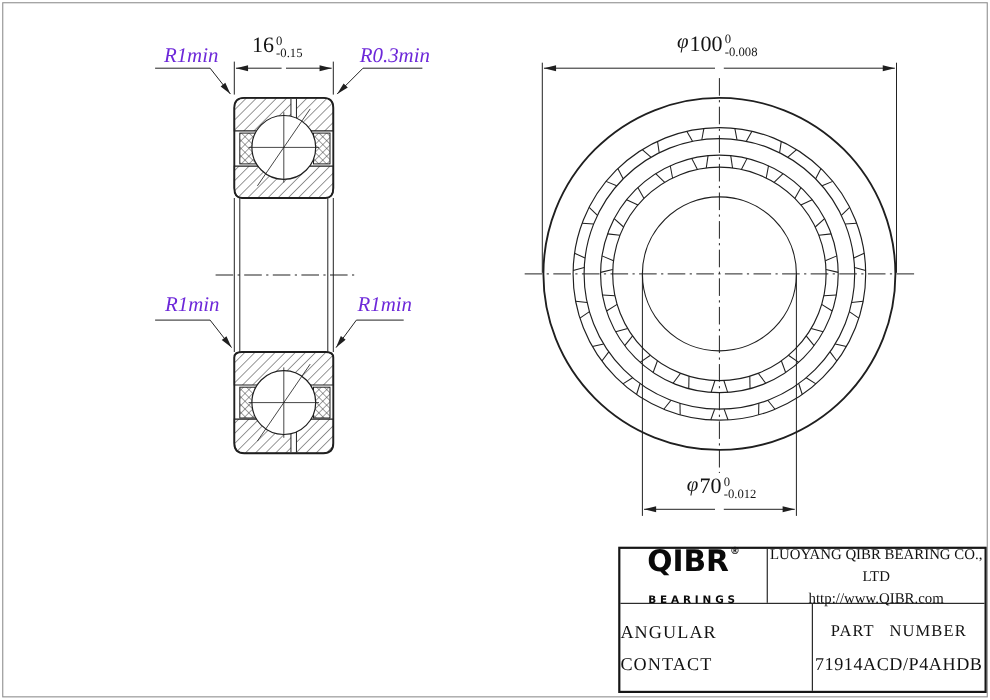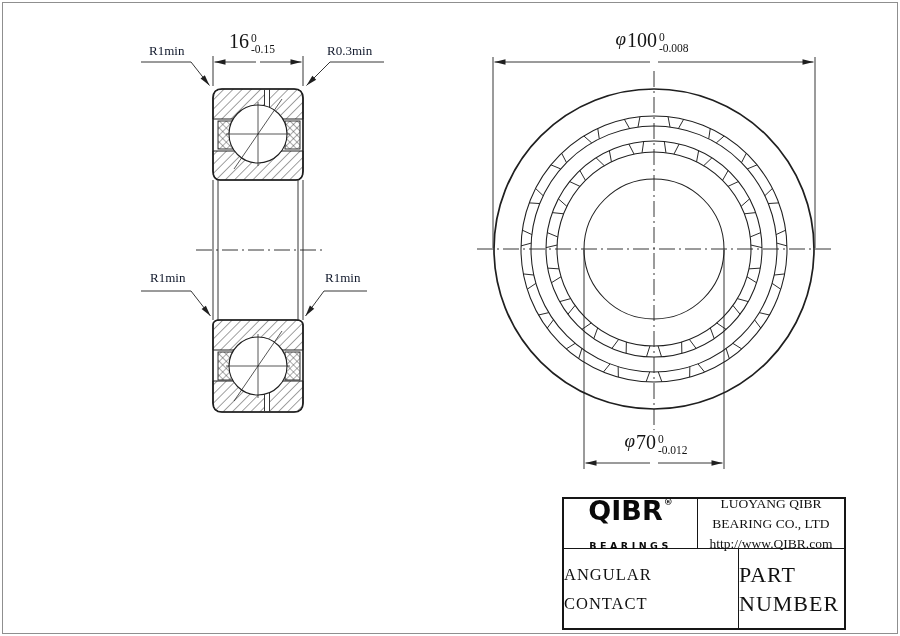--- a/index.html
+++ b/index.html
@@ -3,48 +3,48 @@
 <meta charset="utf-8">
 <style>
   html,body{margin:0;padding:0;background:#ffffff;}
   #page{position:relative;width:900px;height:636px;background:#ffffff;overflow:hidden;
         font-family:"Liberation Serif","DejaVu Serif",serif;color:#111;}
   #page-border{position:absolute;left:2px;top:2px;right:2px;bottom:2px;
         border:1.5px solid #8f8f8f;pointer-events:none;}
   svg{position:absolute;left:0;top:0;}
 
   
-  .anno{position:absolute;font-size:13px;line-height:15px;white-space:nowrap;color:#0f172a;}
+  .anno{position:absolute;font-size:19px;line-height:15px;white-space:nowrap;color:#6d28d9;font-style:italic;}
   .dim{position:absolute;display:flex;align-items:flex-end;white-space:nowrap;color:#141414;
        transform:translateX(-50%);}
   .dim .main{font-size:20px;line-height:20px;}
   .dim .tol{display:inline-flex;flex-direction:column;align-items:flex-start;
             font-size:11.5px;line-height:10.5px;margin-left:2px;transform:translateY(2.5px);}
   .dim .phi{font-size:19px;font-style:italic;margin-right:1px;}
 
   
-  .tblock{position:absolute;left:562px;top:497px;width:284px;height:133px;
+  .tblock{position:absolute;left:562px;top:497px;width:335px;height:133px;
           border:2px solid #161616;box-sizing:border-box;display:flex;flex-direction:column;
           background:#fff;}
   .trow-top{height:49px;display:flex;border-bottom:1.5px solid #161616;}
   .logo-cell{width:133px;border-right:1.5px solid #161616;display:flex;flex-direction:column;
              align-items:center;justify-content:center;padding-top:1px;}
   .logo-line{display:flex;align-items:flex-start;font-family:"DejaVu Sans","Liberation Sans",sans-serif;}
   .logo-text{font-size:27px;line-height:26px;font-weight:800;letter-spacing:0px;color:#0a0a0a;}
   .reg{font-size:9px;line-height:9px;margin-left:1px;font-weight:700;}
   .logo-sub{font-family:"DejaVu Sans","Liberation Sans",sans-serif;font-size:9.5px;line-height:10px;
             font-weight:700;letter-spacing:3.5px;margin-top:17px;color:#0a0a0a;}
   .company-cell{flex:1;display:flex;flex-direction:column;align-items:center;justify-content:center;text-align:center;}
   .company-line{font-size:13.5px;line-height:20px;}
   .trow-bottom{flex:1;display:flex;}
   .product-cell{width:174px;border-right:1.5px solid #161616;display:flex;flex-direction:row;
                 align-items:center;justify-content:center;}
   .product-line{font-size:16.5px;line-height:29px;letter-spacing:1px;}
   .pn-cell{flex:1;display:flex;flex-direction:column;align-items:center;justify-content:center;}
-  .pn-label{font-size:22px;line-height:29px;word-spacing:9px;letter-spacing:1px;}
+  .pn-label{font-size:15px;line-height:29px;word-spacing:9px;letter-spacing:1px;}
   .pn-value{font-size:16.5px;line-height:29px;letter-spacing:0.5px;}
 </style>
 </head>
 <body>
 
 <div id="page">
   <div id="page-border"></div>
 
   <svg width="900" height="636" viewBox="0 0 900 636">
     <defs>
@@ -275,16 +275,17 @@
         <div class="company-line">LUOYANG QIBR BEARING CO., LTD</div>
         <div class="company-line">http://www.QIBR.com</div>
       </div>
     </div>
     <div class="trow-bottom">
       <div class="product-cell">
         <div class="product-line">ANGULAR CONTACT</div>
       </div>
       <div class="pn-cell">
         <div class="pn-label">PART NUMBER</div>
+        <div class="pn-value">71914ACD/P4AHDB</div>
       </div>
     </div>
   </div>
 </div>
 
 </body></html>

